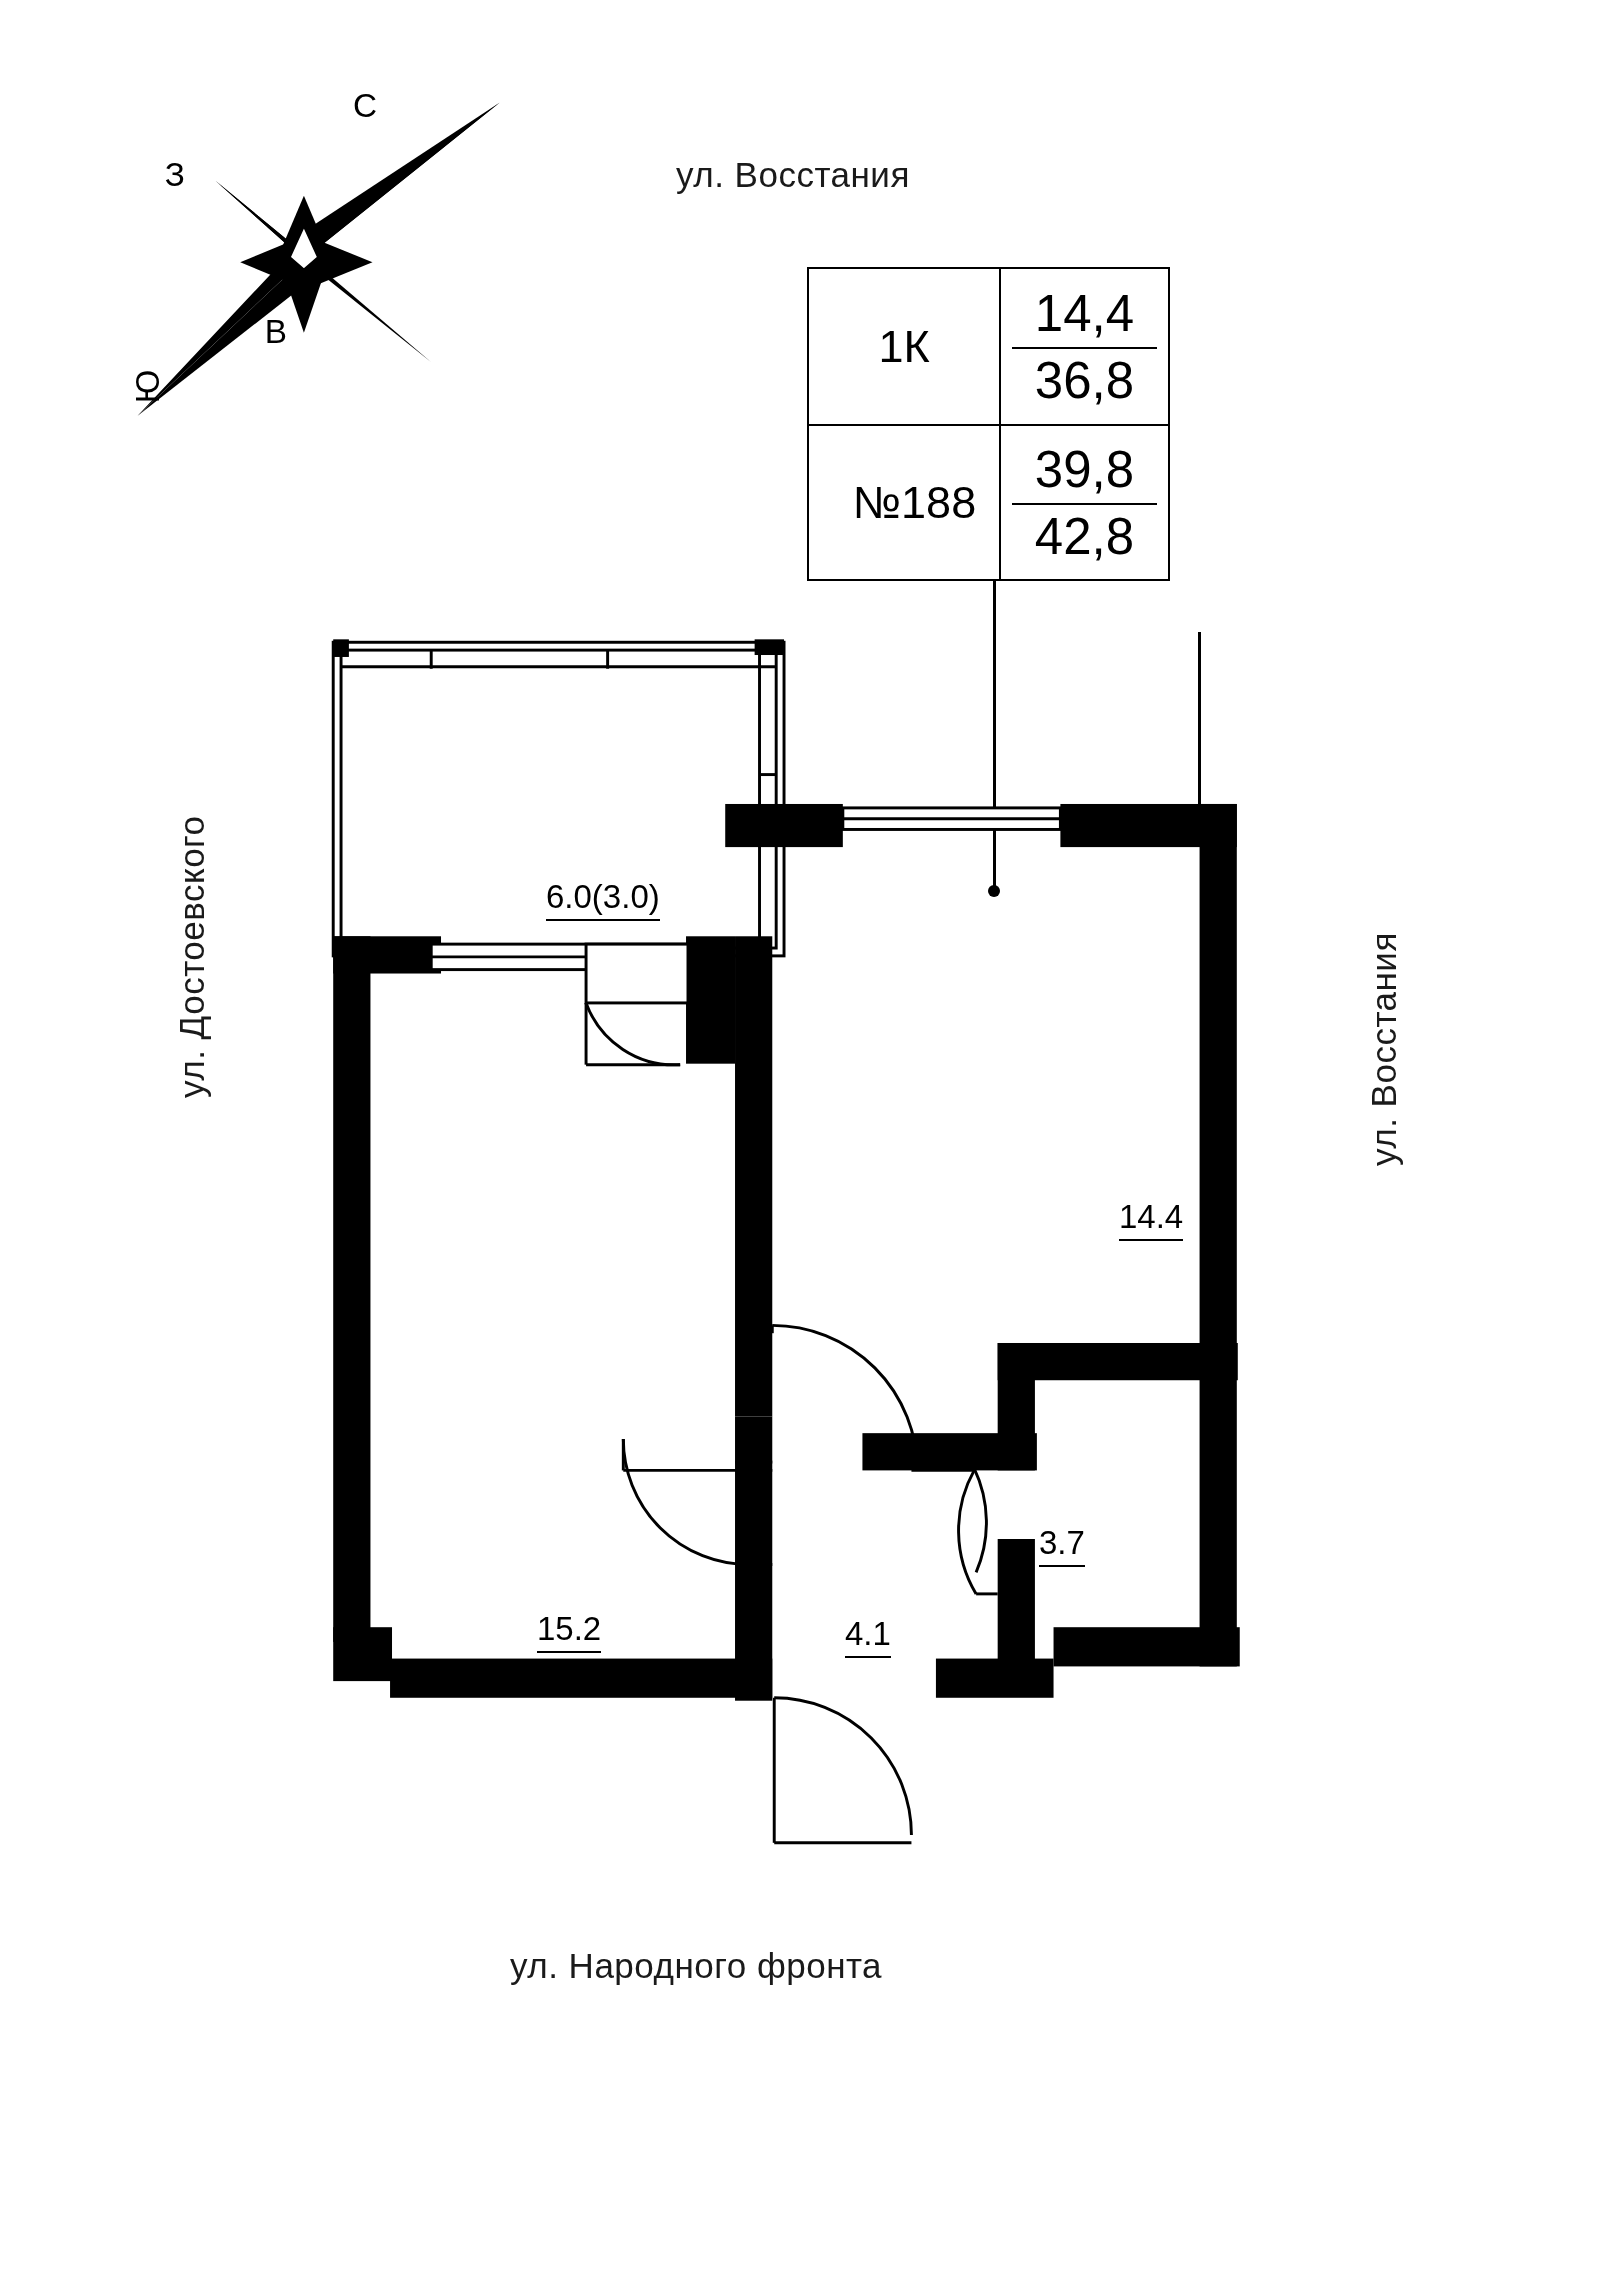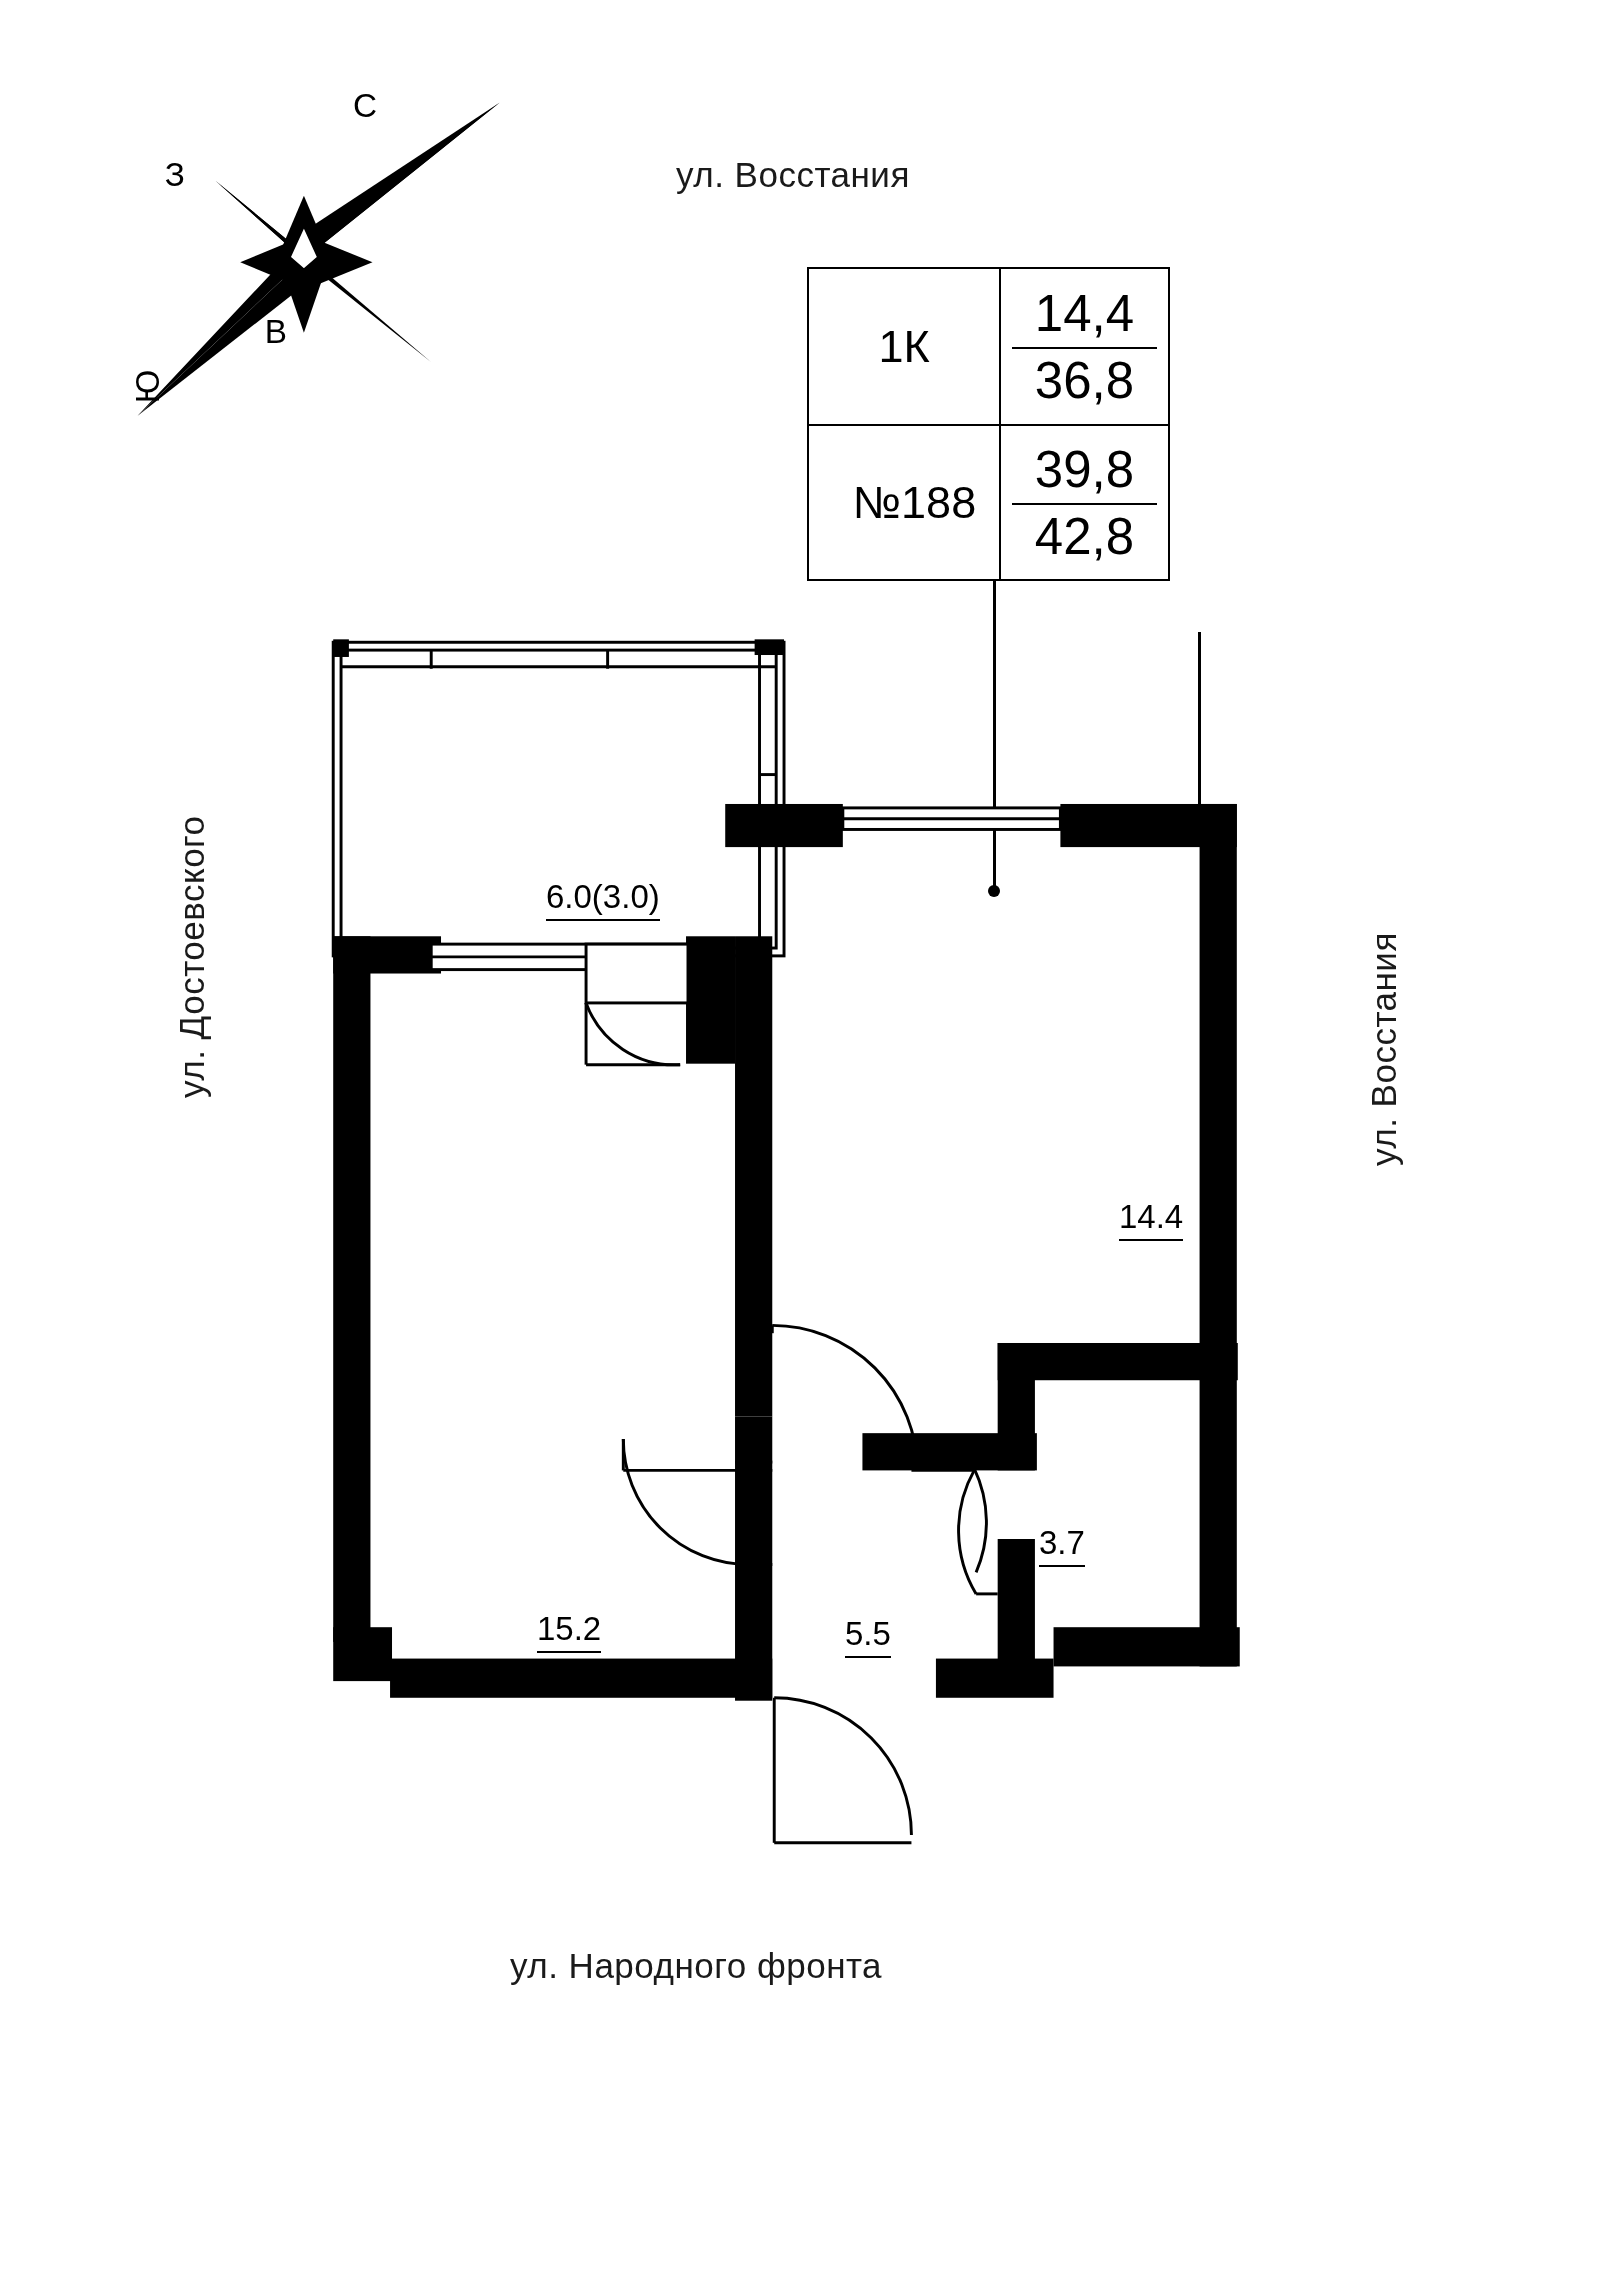--- a/index.html
+++ b/index.html
@@ -260,18 +260,18 @@
         <line x1="788" y1="1596" x2="764" y2="1596"></line>
         <line x1="930" y1="1500" x2="994" y2="1500"></line>
         <line x1="996" y1="1626" x2="1018" y2="1626"></line>
       </g>
 
     </g>
   </svg>
 
   <div class="area-label" id="area-living">14.4</div>
   <div class="area-label" id="area-room">15.2</div>
-  <div class="area-label" id="area-hall">5.5</div>
+  <div class="area-label" id="area-hall">4.1</div>
   <div class="area-label" id="area-bath">3.7</div>
   <div class="area-label" id="area-balcony">6.0(3.0)</div>
 
 </div>
 
 
 </body></html>

